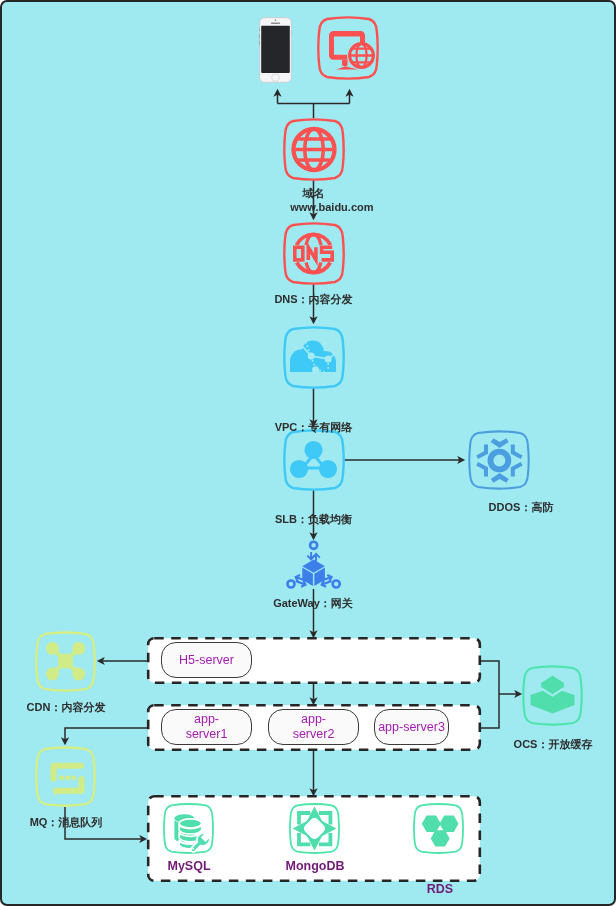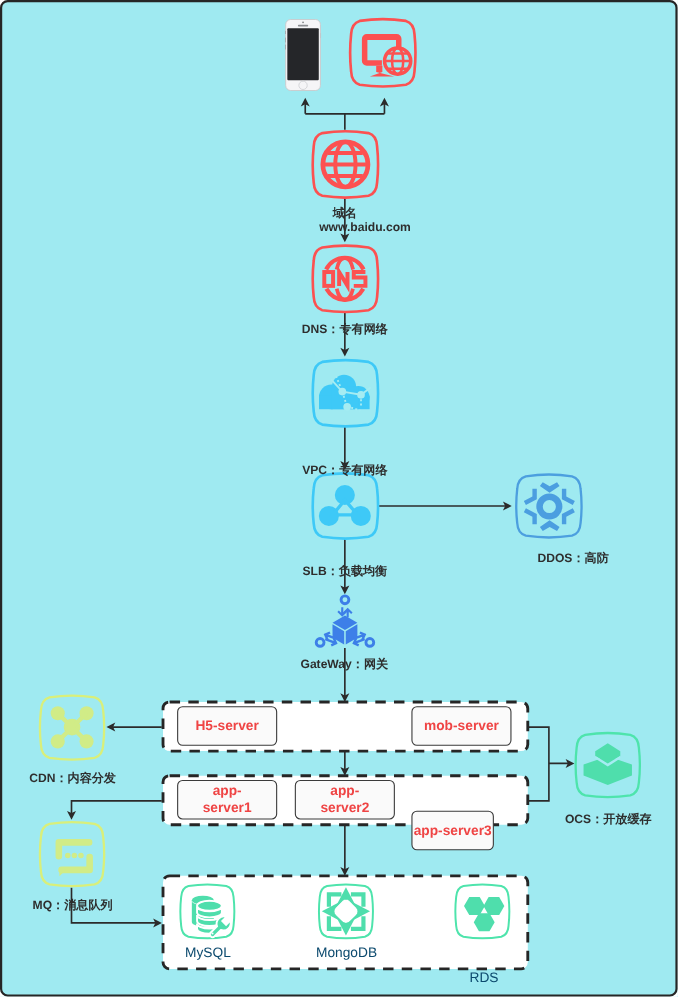--- a/index.html
+++ b/index.html
@@ -3,24 +3,24 @@
 <meta charset="utf-8">
 <style>
   html,body{margin:0;padding:0;background:#fff;}
   body{width:616px;height:906px;font-family:"Liberation Sans",sans-serif;}
   #canvas{position:absolute;left:0;top:0;width:616px;height:906px;background:#9FEAF1;
     border:2px solid #262626;border-radius:7px;box-sizing:border-box;overflow:hidden;}
   .lbl{position:absolute;font-weight:bold;color:#2E2E2E;white-space:nowrap;font-size:11px;
        text-align:center;letter-spacing:0px;}
   .svgwrap{position:absolute;}
   .dashbox{position:absolute;}
-  .srvbox{position:absolute;background:#FAFAFA;border:1.1px solid #3A3A3A;border-radius:5px;box-sizing:border-box;
-    display:flex;align-items:center;justify-content:center;font-weight:bold;font-size:12.5px;color:#ef4444;
+  .srvbox{position:absolute;background:#FAFAFA;border:1.1px solid #3A3A3A;border-radius:15px;box-sizing:border-box;
+    display:flex;align-items:center;justify-content:center;font-weight:normal;font-size:12.5px;color:#a21caf;
     text-align:center;line-height:15px;white-space:pre-line;}
-  .dblbl{position:absolute;font-weight:normal;font-size:12.5px;color:#0c4a6e;text-align:center;}
+  .dblbl{position:absolute;font-weight:bold;font-size:12.5px;color:#701a75;text-align:center;}
 </style>
 </head>
 <body>
 
 <div id="canvas">
 
   <svg class="svgwrap" style="left:0;top:0;" width="616" height="906" viewBox="0 0 616 906">
     <defs>
       <marker id="ar" markerWidth="9" markerHeight="9" refX="4.2" refY="4.5" orient="auto" markerUnits="userSpaceOnUse">
         <path d="M0.4 0.4 L8.4 4.5 L0.4 8.6 L2.4 4.5 Z" fill="#2B2B2B"></path>
@@ -225,30 +225,29 @@
       <path d="M31.5 11.6 L42.9 19.0 L42.9 23.6 L31.5 29.6 L20.1 23.6 L20.1 19.0 Z"></path>
 
       <path d="M20.1 23.0 L31.5 30.2 L42.9 23.0 L42.9 25.6 L31.5 32.8 L20.1 25.6 Z" fill="#A5ECF2"></path>
     </g>
   </svg>
 
   <svg class="dashbox" style="left:144px;top:634px;" width="336" height="49" viewBox="0 0 336 49">
     <rect x="2.2" y="2.2" width="331.6" height="44.6" rx="6" ry="6" fill="#ffffff" stroke="#262626" stroke-width="2.6" stroke-dasharray="9.5 7.5"></rect>
   </svg>
   <div class="srvbox" style="left:159px;top:640px;width:91px;height:36px;">H5-server</div>
-  <div class="srvbox" style="left:372px;top:640px;width:91px;height:36px;">mob-server</div>
 
   <svg class="dashbox" style="left:144px;top:701px;" width="336" height="49" viewBox="0 0 336 49">
     <rect x="2.2" y="2.2" width="331.6" height="44.6" rx="6" ry="6" fill="#ffffff" stroke="#262626" stroke-width="2.6" stroke-dasharray="9.5 7.5"></rect>
   </svg>
   <div class="srvbox" style="left:159px;top:707px;width:91px;height:36px;">app-
 server1</div>
   <div class="srvbox" style="left:266px;top:707px;width:91px;height:36px;">app-
 server2</div>
-  <div class="srvbox" style="left:372px;top:735px;width:75px;height:36px;">app-server3</div>
+  <div class="srvbox" style="left:372px;top:707px;width:75px;height:36px;">app-server3</div>
 
   <svg class="dashbox" style="left:144px;top:792px;" width="336" height="89" viewBox="0 0 336 89">
     <rect x="2.2" y="2.2" width="331.6" height="84.6" rx="6" ry="6" fill="#ffffff" stroke="#262626" stroke-width="2.6" stroke-dasharray="9.5 7.5"></rect>
   </svg>
 
   <svg class="svgwrap" style="left:160px;top:800px;" width="53" height="53" viewBox="0 0 53 53">
     <path d="M9.3 3.4 Q26.5 0.6 43.7 3.4 Q49.8 5.1 50.3 13.3 Q51.8 26.5 50.3 39.7 Q49.8 47.9 43.7 49.6 Q26.5 52.4 9.3 49.6 Q3.2 47.9 2.7 39.7 Q1.2 26.5 2.7 13.3 Q3.2 5.1 9.3 3.4 Z" fill="none" stroke="#4EE4AC" stroke-width="1.8" stroke-linejoin="round"></path>
     <g fill="#4FDEAC" transform="translate(26.5,30) scale(0.91) translate(-26.5,-30)">
 
       <ellipse cx="22.0" cy="15.0" rx="11.0" ry="4.4"></ellipse>
@@ -295,21 +294,21 @@
     <g fill="#4FDEAC">
       <path d="M14.6 13.5 L24.1 13.5 L28.8 21.7 L24.1 29.9 L14.6 29.9 L9.8 21.7 Z"></path>
       <path d="M32.2 13.5 L41.8 13.5 L46.5 21.7 L41.8 29.9 L32.2 29.9 L27.5 21.7 Z"></path>
       <path d="M23.4 28.2 L33.0 28.2 L37.7 36.4 L33.0 44.6 L23.4 44.6 L18.7 36.4 Z"></path>
     </g>
   </svg>
   <div class="dblbl" style="left:408px;top:857px;width:60px;margin-top:23px;">RDS</div>
 
   <div class="lbl" style="left:271.5px;top:184px;width:80px;">域名</div>
   <div class="lbl" style="left:251.5px;top:199px;width:120px;text-align:right;">www.baidu.com</div>
-  <div class="lbl" style="left:241.5px;top:290px;width:140px;">DNS：专有网络</div>
+  <div class="lbl" style="left:241.5px;top:290px;width:140px;">DNS：内容分发</div>
   <div class="lbl" style="left:241.5px;top:394px;width:140px;margin-top:24px;">VPC：专有网络</div>
   <div class="lbl" style="left:241.5px;top:510px;width:140px;">SLB：负载均衡</div>
   <div class="lbl" style="left:459px;top:498px;width:120px;">DDOS：高防</div>
   <div class="lbl" style="left:236px;top:594px;width:150px;">GateWay：网关</div>
   <div class="lbl" style="left:-6px;top:698px;width:140px;">CDN：内容分发</div>
   <div class="lbl" style="left:-6px;top:813px;width:140px;">MQ：消息队列</div>
   <div class="lbl" style="left:481px;top:735px;width:140px;">OCS：开放缓存</div>
 
 </div>
 

